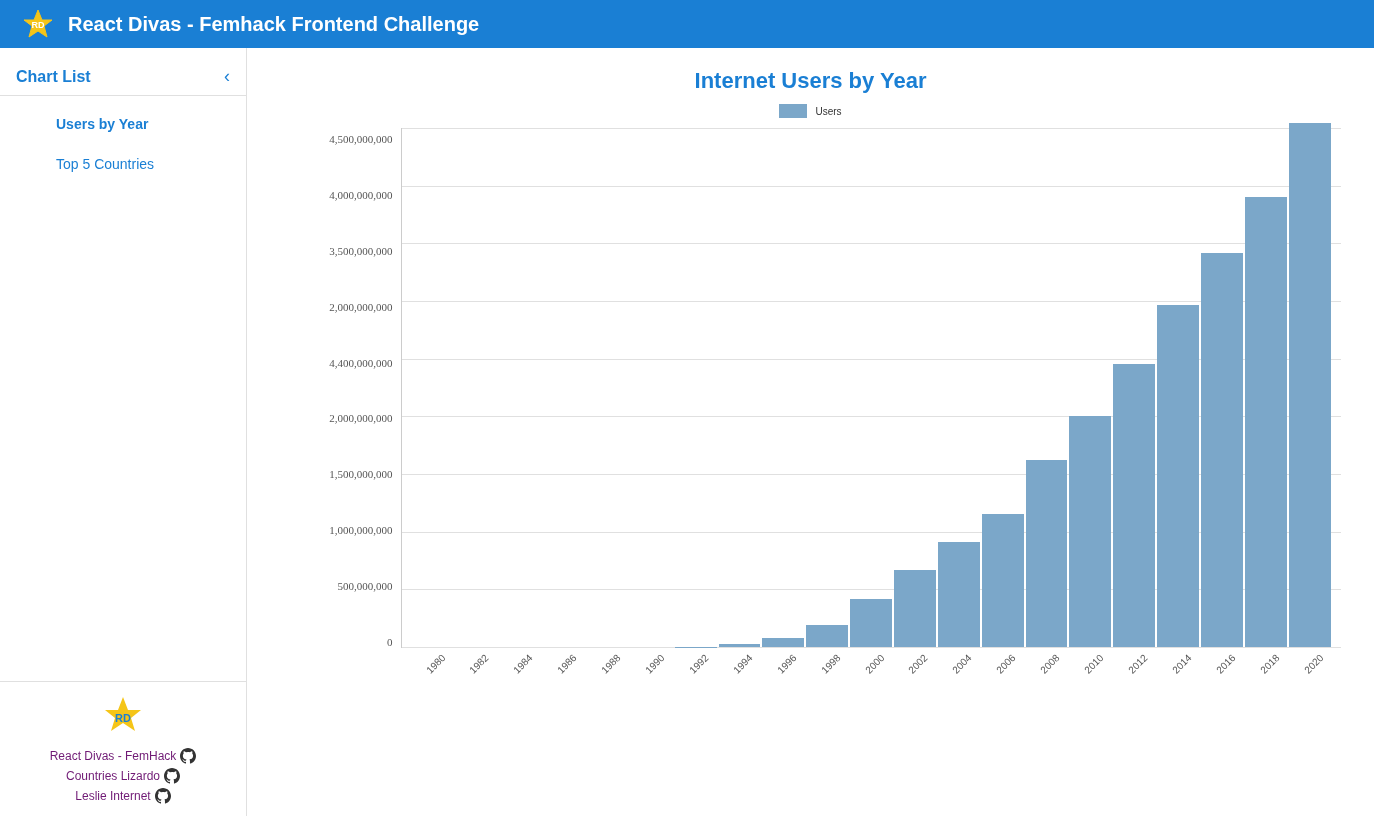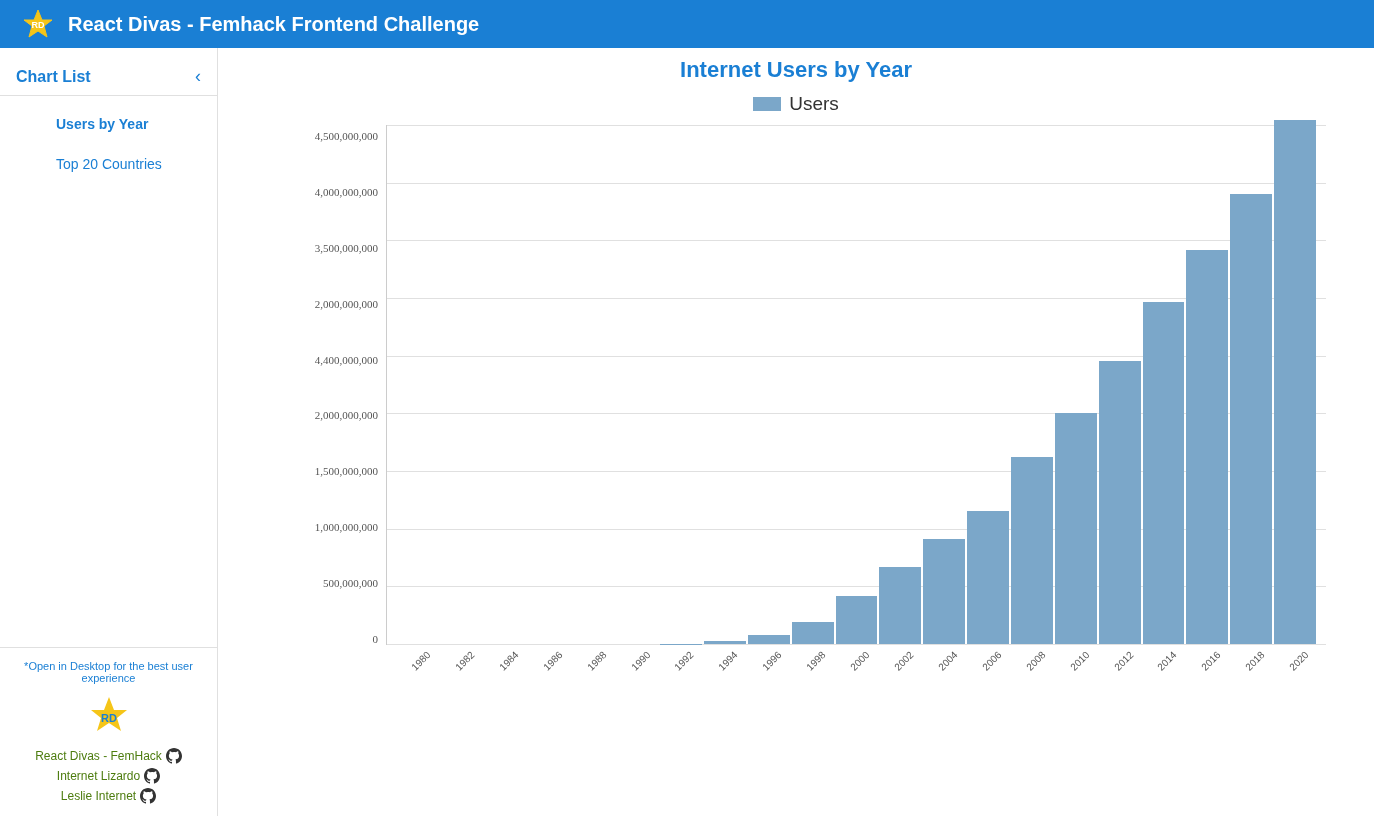--- a/index.html
+++ b/index.html
@@ -29,21 +29,21 @@
       color: white;
     }
 
     .main {
       display: flex;
       flex: 1;
       overflow: hidden;
     }
 
     .sidebar {
-      width: 218px;
+      width: 247px;
       flex-shrink: 0;
       background: white;
       border-right: 1px solid #e0e0e0;
       display: flex;
       flex-direction: column;
       padding-top: 10px;
     }
 
     .sidebar-header {
       display: flex;
@@ -104,33 +104,33 @@
     }
 
     .footer-links {
       display: flex;
       flex-direction: column;
       align-items: center;
       gap: 4px;
     }
 
     .footer-link {
-      color: #4d7c0f;
+      color: #701a75;
       font-size: 12px;
       text-decoration: none;
       display: flex;
       align-items: center;
       gap: 4px;
     }
 
     .content {
       flex: 1;
       background: white;
       overflow-y: auto;
-      padding: 9px 30px;
+      padding: 20px 30px;
       display: flex;
       flex-direction: column;
       align-items: center;
     }
 
     .chart-title {
       color: #1a7fd4;
       font-size: 22px;
       font-weight: bold;
       margin-bottom: 10px;
@@ -157,21 +157,21 @@
     }
 
     .legend-box {
       width: 28px;
       height: 14px;
       background: #7ba7c9;
       display: inline-block;
     }
 
     .legend-label {
-      font-size: 19px;
+      font-size: 10px;
       color: #333;
     }
 
     .chart-area {
       display: flex;
       width: 100%;
       height: 560px;
     }
 
     .y-axis {
@@ -284,40 +284,39 @@
 <div class="main">
 
   <div class="sidebar">
     <div class="sidebar-header">
       <span class="sidebar-header-title">Chart List</span>
       <span class="sidebar-chevron">‹</span>
     </div>
 
     <nav class="nav-items">
       <a class="nav-item active" href="#">Users by Year</a>
-      <a class="nav-item" href="#">Top 20 Countries</a>
+      <a class="nav-item" href="#">Top 5 Countries</a>
     </nav>
 
     <div class="sidebar-footer">
-      <div class="footer-note">*Open in Desktop for the best user experience</div>
       <div class="footer-logo">
         <svg width="44" height="44" viewBox="0 0 44 44">
           <polygon points="22,3 27,16 40,16 30,24 34,37 22,29 10,37 14,24 4,16 17,16" fill="#f5c518"></polygon>
           <text x="22" y="28" text-anchor="middle" fill="#1a7fd4" font-size="11" font-weight="bold">RD</text>
         </svg>
       </div>
       <div class="footer-links">
         <a class="footer-link" href="#">
           <span>React Divas - FemHack</span>
           <svg class="github-icon" viewBox="0 0 24 24" fill="#333">
             <path d="M12 0C5.37 0 0 5.37 0 12c0 5.3 3.44 9.8 8.2 11.38.6.11.82-.26.82-.58v-2.03c-3.34.72-4.04-1.61-4.04-1.61-.54-1.38-1.33-1.74-1.33-1.74-1.08-.74.08-.72.08-.72 1.2.08 1.83 1.23 1.83 1.23 1.06 1.82 2.79 1.3 3.47.99.11-.77.41-1.3.75-1.6-2.67-.3-5.47-1.33-5.47-5.93 0-1.31.47-2.38 1.23-3.22-.12-.3-.53-1.52.12-3.18 0 0 1-.32 3.3 1.23a11.5 11.5 0 013-.4c1.02.005 2.04.14 3 .4 2.28-1.55 3.29-1.23 3.29-1.23.65 1.66.24 2.88.12 3.18.77.84 1.23 1.91 1.23 3.22 0 4.61-2.81 5.63-5.48 5.92.43.37.81 1.1.81 2.22v3.29c0 .32.22.7.83.58C20.57 21.8 24 17.3 24 12c0-6.63-5.37-12-12-12z"></path>
           </svg>
         </a>
         <a class="footer-link" href="#">
-          <span>Internet Lizardo</span>
+          <span>Countries Lizardo</span>
           <svg class="github-icon" viewBox="0 0 24 24" fill="#333">
             <path d="M12 0C5.37 0 0 5.37 0 12c0 5.3 3.44 9.8 8.2 11.38.6.11.82-.26.82-.58v-2.03c-3.34.72-4.04-1.61-4.04-1.61-.54-1.38-1.33-1.74-1.33-1.74-1.08-.74.08-.72.08-.72 1.2.08 1.83 1.23 1.83 1.23 1.06 1.82 2.79 1.3 3.47.99.11-.77.41-1.3.75-1.6-2.67-.3-5.47-1.33-5.47-5.93 0-1.31.47-2.38 1.23-3.22-.12-.3-.53-1.52.12-3.18 0 0 1-.32 3.3 1.23a11.5 11.5 0 013-.4c1.02.005 2.04.14 3 .4 2.28-1.55 3.29-1.23 3.29-1.23.65 1.66.24 2.88.12 3.18.77.84 1.23 1.91 1.23 3.22 0 4.61-2.81 5.63-5.48 5.92.43.37.81 1.1.81 2.22v3.29c0 .32.22.7.83.58C20.57 21.8 24 17.3 24 12c0-6.63-5.37-12-12-12z"></path>
           </svg>
         </a>
         <a class="footer-link" href="#">
           <span>Leslie Internet</span>
           <svg class="github-icon" viewBox="0 0 24 24" fill="#333">
             <path d="M12 0C5.37 0 0 5.37 0 12c0 5.3 3.44 9.8 8.2 11.38.6.11.82-.26.82-.58v-2.03c-3.34.72-4.04-1.61-4.04-1.61-.54-1.38-1.33-1.74-1.33-1.74-1.08-.74.08-.72.08-.72 1.2.08 1.83 1.23 1.83 1.23 1.06 1.82 2.79 1.3 3.47.99.11-.77.41-1.3.75-1.6-2.67-.3-5.47-1.33-5.47-5.93 0-1.31.47-2.38 1.23-3.22-.12-.3-.53-1.52.12-3.18 0 0 1-.32 3.3 1.23a11.5 11.5 0 013-.4c1.02.005 2.04.14 3 .4 2.28-1.55 3.29-1.23 3.29-1.23.65 1.66.24 2.88.12 3.18.77.84 1.23 1.91 1.23 3.22 0 4.61-2.81 5.63-5.48 5.92.43.37.81 1.1.81 2.22v3.29c0 .32.22.7.83.58C20.57 21.8 24 17.3 24 12c0-6.63-5.37-12-12-12z"></path>
           </svg>
         </a>

